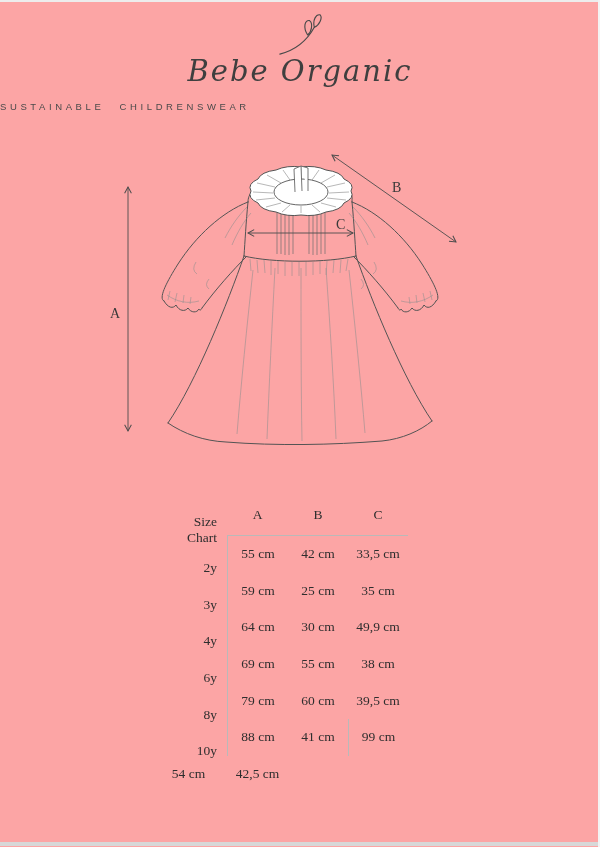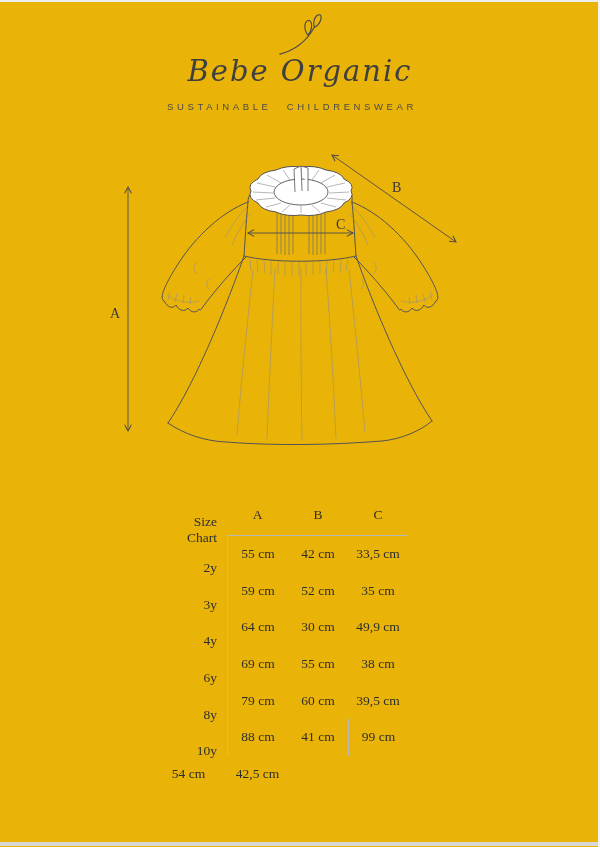--- a/index.html
+++ b/index.html
@@ -1,26 +1,26 @@
 <!DOCTYPE html>
 <html><head>
 <meta charset="utf-8">
 <style>
   html,body{margin:0;padding:0;background:#fff;}
-  .page{position:relative;width:600px;height:847px;background:#eab308;overflow:hidden;
+  .page{position:relative;width:600px;height:847px;background:#fca5a5;overflow:hidden;
         font-family:"Liberation Serif", serif;color:#2e2e2e;}
   .edge-top{position:absolute;top:0;left:0;right:0;height:2px;background:#ededed;}
   .edge-bottom{position:absolute;bottom:1px;left:0;right:0;height:4px;background:#d8d8d8;}
   .edge-right{position:absolute;top:0;bottom:0;right:0;width:2px;background:#f3f3f3;}
 
   .branch{position:absolute;left:276px;top:12px;width:46px;height:46px;}
   .brand{position:absolute;left:0;top:54px;width:600px;text-align:center;
          font-family:"DejaVu Serif", serif;font-style:italic;font-weight:400;
          font-size:29px;letter-spacing:2px;color:#3f3f3f;}
-  .tagline{position:absolute;left:0;top:101px;width:584px;text-align:center;
+  .tagline{position:absolute;left:0;top:101px;width:584px;text-align:left;
            font-family:"Liberation Sans", sans-serif;font-size:9.5px;
            letter-spacing:3.6px;word-spacing:9px;color:#4a4a4a;}
 
   .dress-wrap{position:absolute;left:100px;top:150px;width:370px;height:310px;}
 
   .table{position:absolute;left:150px;top:495px;display:grid;
          grid-template-columns:77px 61px 60px 60px;
          grid-template-rows:41px repeat(7,36.6px);
          font-size:13.5px;}
   .cell{display:flex;align-items:center;justify-content:center;}
@@ -120,21 +120,21 @@
     <div class="cell head c3">B</div>
     <div class="cell head c4">C</div>
 
     <div class="cell data c1">2y</div>
     <div class="cell data c2">55 cm</div>
     <div class="cell data c3">42 cm</div>
     <div class="cell data c4">33,5 cm</div>
 
     <div class="cell data c1">3y</div>
     <div class="cell data c2">59 cm</div>
-    <div class="cell data c3">52 cm</div>
+    <div class="cell data c3">25 cm</div>
     <div class="cell data c4">35 cm</div>
 
     <div class="cell data c1">4y</div>
     <div class="cell data c2">64 cm</div>
     <div class="cell data c3">30 cm</div>
     <div class="cell data c4">49,9 cm</div>
 
     <div class="cell data c1">6y</div>
     <div class="cell data c2">69 cm</div>
     <div class="cell data c3">55 cm</div>

